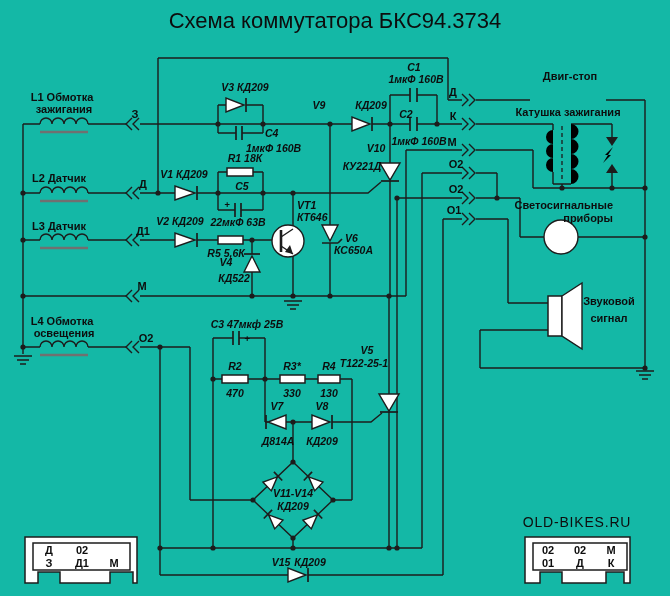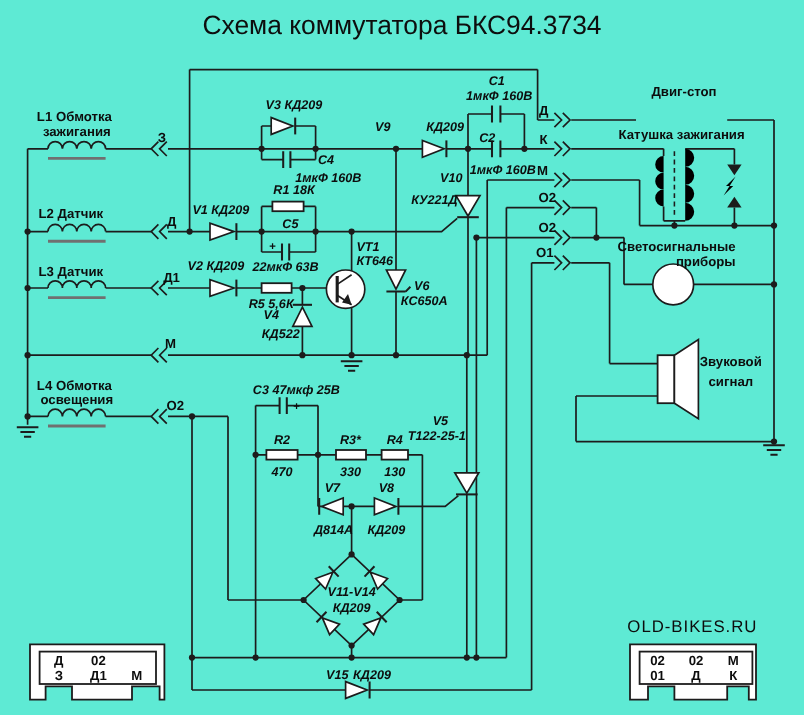--- a/index.html
+++ b/index.html
@@ -1,16 +1,16 @@
 <!DOCTYPE html>
 <html><head>
 <meta charset="utf-8">
 <style>
   html,body{margin:0;padding:0;background:#fff;}
-  .page{width:670px;height:596px;background:#5eead4;position:relative;overflow:hidden;}
+  .page{width:670px;height:596px;background:#14b8a6;position:relative;overflow:hidden;}
   svg{display:block;}
   .w path, .w line{stroke:#1c1c1c;stroke-width:1.4;fill:none;}
   .thin{stroke-width:1.2 !important;}
   .plate{stroke:#1c1c1c;stroke-width:1.7;fill:none;}
   .sym{stroke:#1c1c1c;stroke-width:1.4;fill:#fff;}
   .solid{fill:#1c1c1c;stroke:none;}
   .core{stroke:#707070;stroke-width:2.4;fill:none;}
   .box{stroke:#1c1c1c;stroke-width:1.5;fill:#fff;}
   text{fill:#0d0d0d;font-family:"Liberation Sans",sans-serif;}
   .title{font-size:22px;font-weight:400;}

